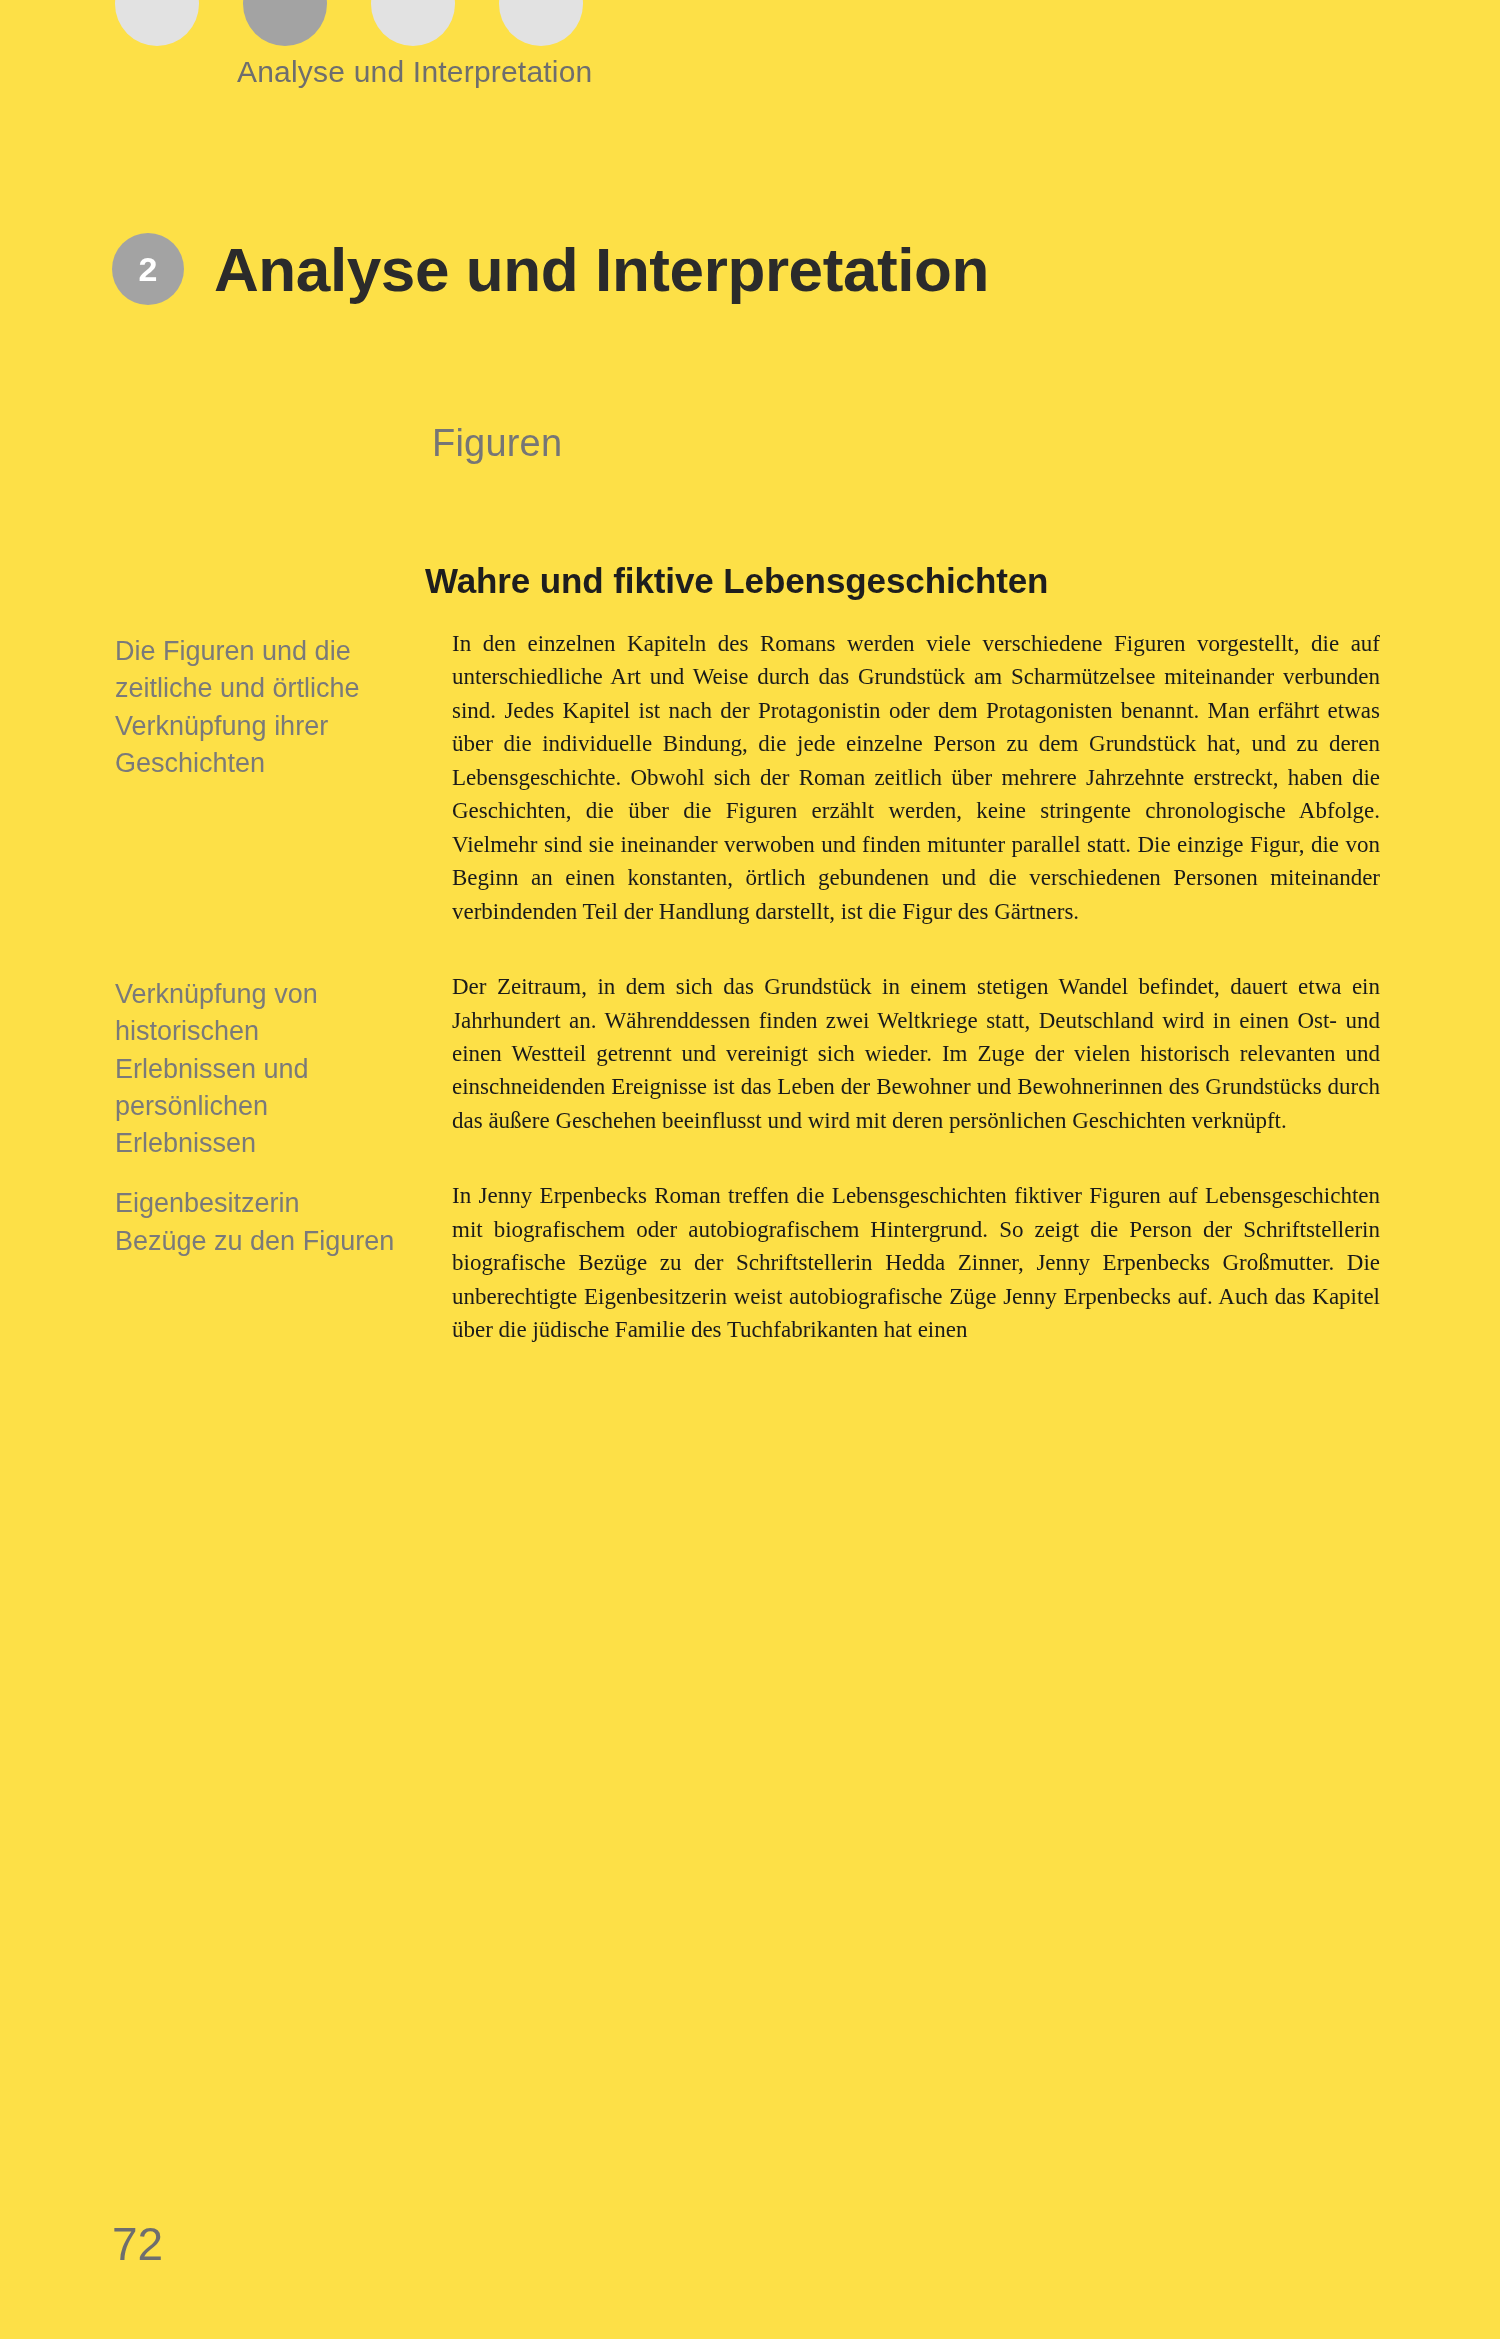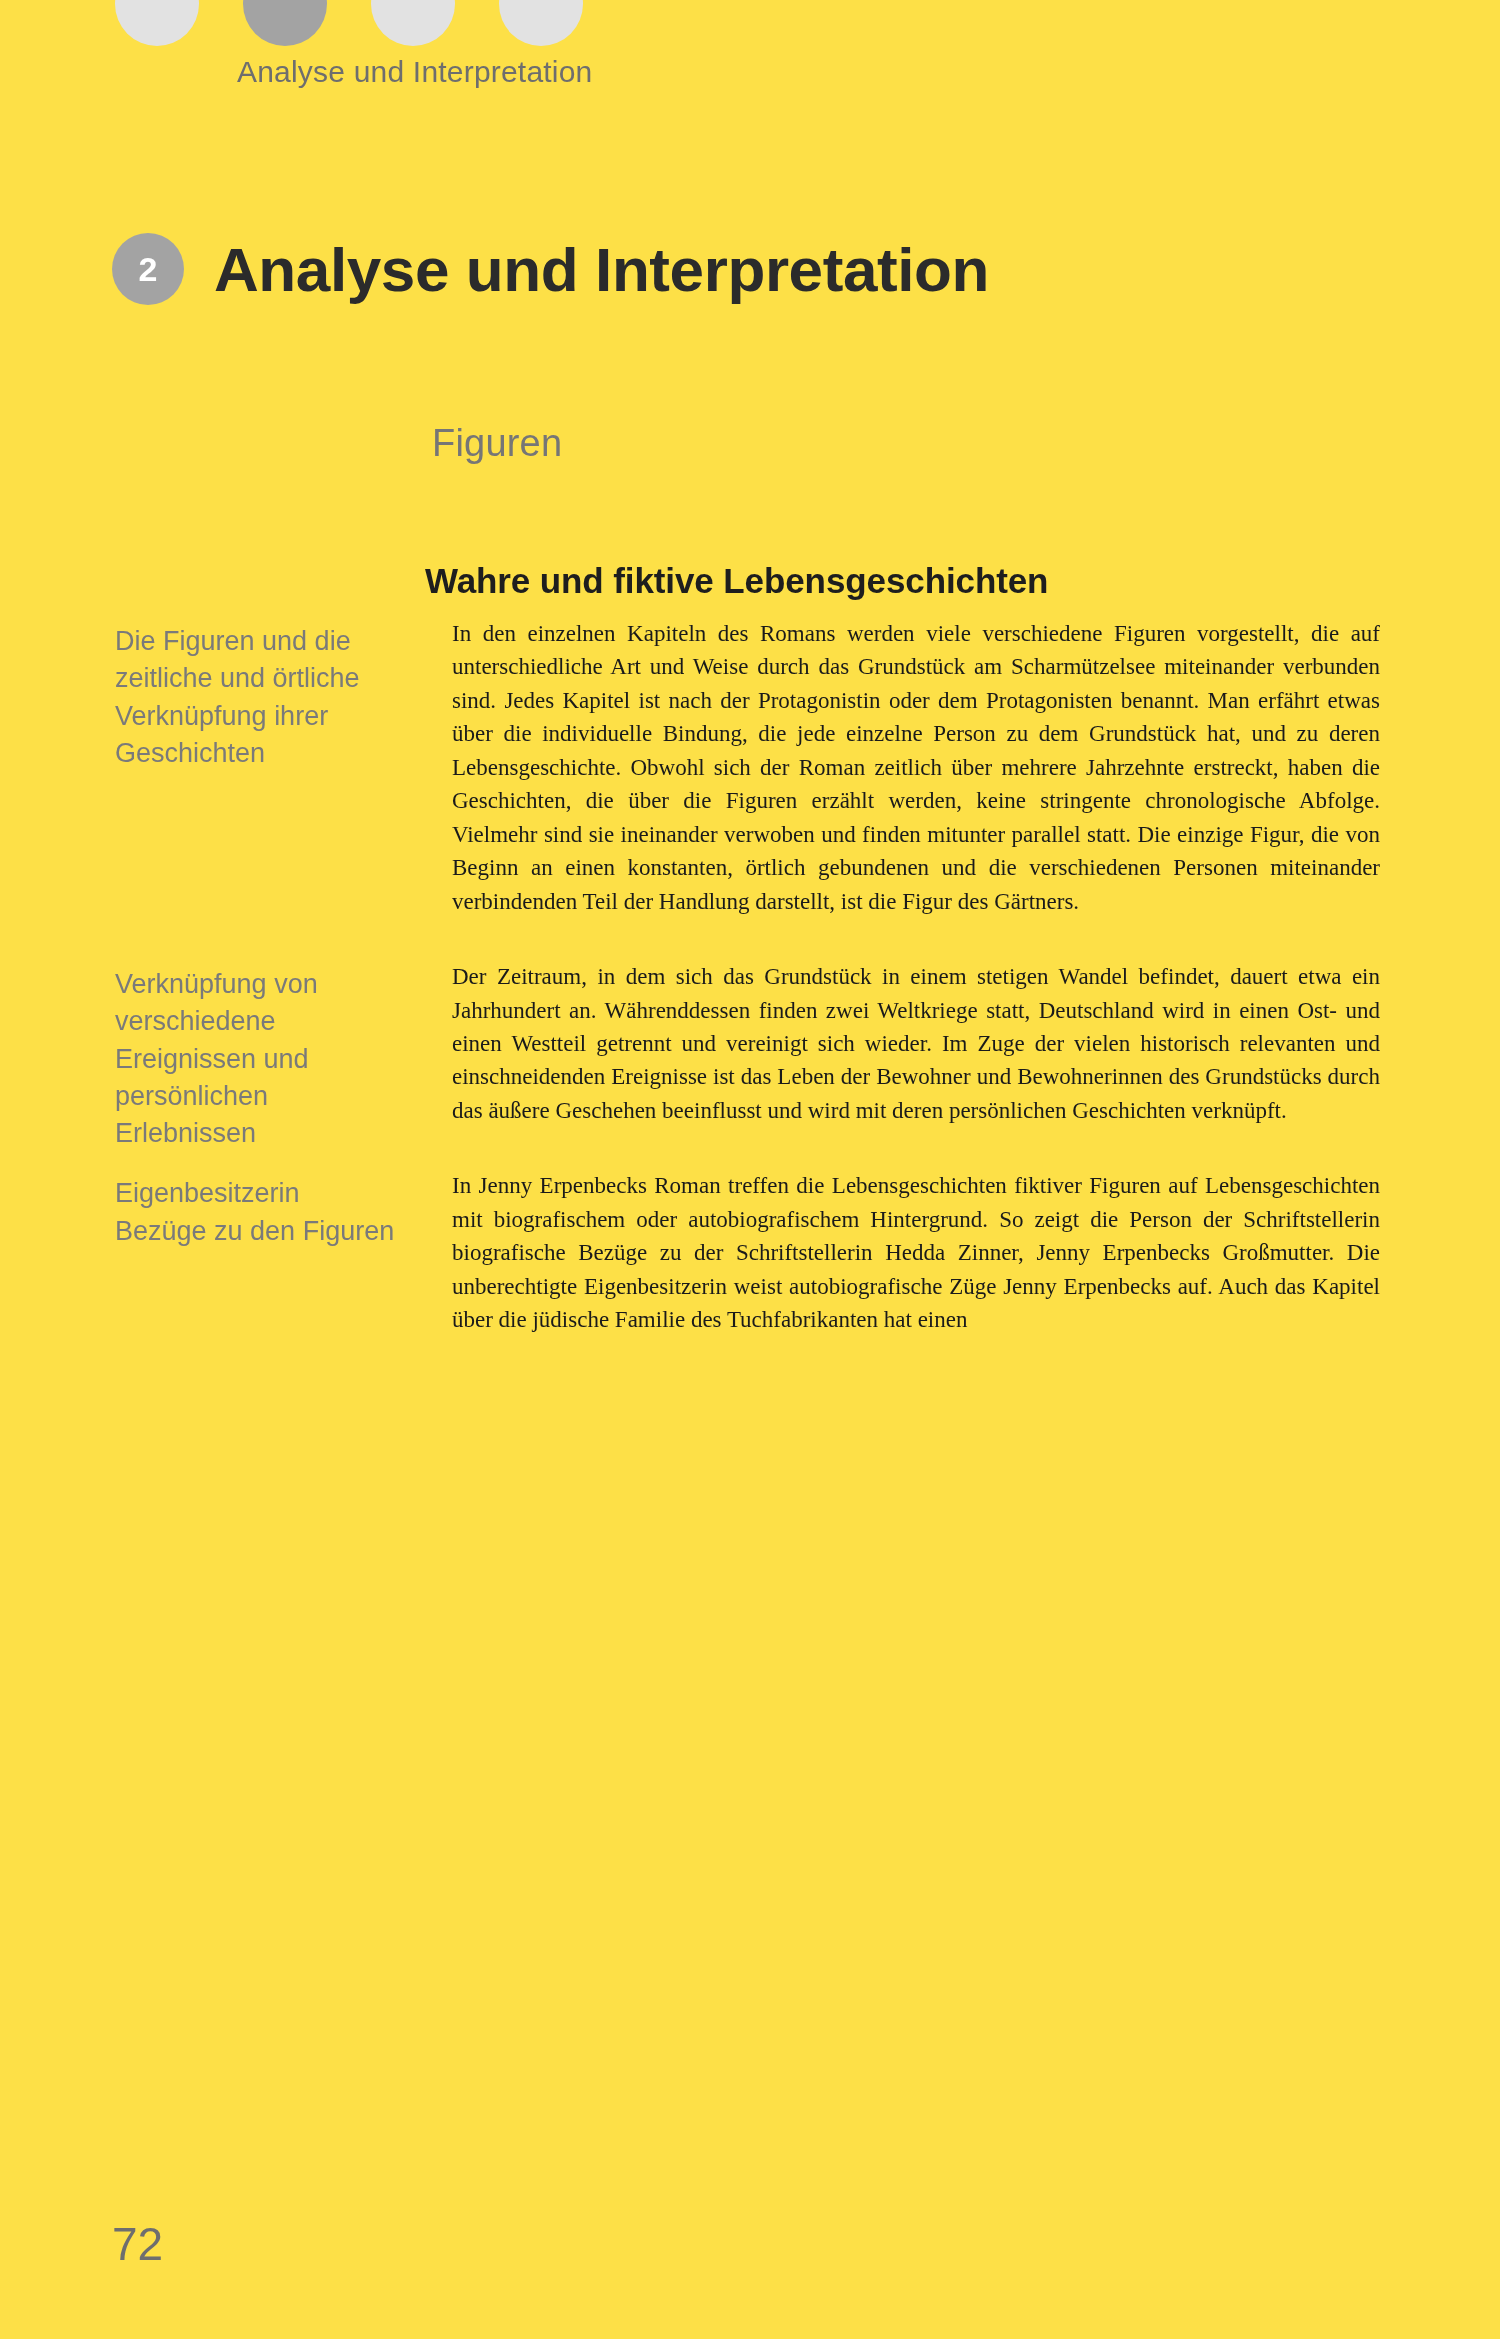--- a/index.html
+++ b/index.html
@@ -116,21 +116,21 @@
     top: 136px;
     font-size: 35px;
     font-weight: 700;
     color: #1e1e1e;
     letter-spacing: -0.1px;
   }
 
   .blocks {
     position: absolute;
     left: 0;
-    top: 204px;
+    top: 214px;
     width: 1500px;
   }
 
   .text-block {
     position: relative;
     display: block;
     width: 1500px;
     margin-bottom: 42px;
   }
 
@@ -194,21 +194,21 @@
     <h3 class="subsection-heading">Wahre und fiktive Lebensgeschichten</h3>
 
     <div class="blocks">
 
       <section class="text-block">
         <aside class="margin-note">Die Figuren und die zeitliche und örtliche Verknüpfung ihrer Geschichten</aside>
         <p class="body-paragraph">In den einzelnen Kapiteln des Romans werden viele verschiedene Figuren vorgestellt, die auf unterschiedliche Art und Weise durch das Grundstück am Scharmützelsee miteinander verbunden sind. Jedes Kapitel ist nach der Protagonistin oder dem Protagonisten benannt. Man erfährt etwas über die individuelle Bindung, die jede einzelne Person zu dem Grundstück hat, und zu deren Lebensgeschichte. Obwohl sich der Roman zeitlich über mehrere Jahrzehnte erstreckt, haben die Geschichten, die über die Figuren erzählt werden, keine stringente chronologische Abfolge. Vielmehr sind sie ineinander verwoben und finden mitunter parallel statt. Die einzige Figur, die von Beginn an einen konstanten, örtlich gebundenen und die verschiedenen Personen miteinander verbindenden Teil der Handlung darstellt, ist die Figur des Gärtners.</p>
       </section>
 
       <section class="text-block">
-        <aside class="margin-note">Verknüpfung von verschiedene Ereignissen und persönlichen Erlebnissen</aside>
+        <aside class="margin-note">Verknüpfung von historischen Erlebnissen und persönlichen Erlebnissen</aside>
         <p class="body-paragraph">Der Zeitraum, in dem sich das Grundstück in einem stetigen Wandel befindet, dauert etwa ein Jahrhundert an. Währenddessen finden zwei Weltkriege statt, Deutschland wird in einen Ost- und einen Westteil getrennt und vereinigt sich wieder. Im Zuge der vielen historisch relevanten und einschneidenden Ereignisse ist das Leben der Bewohner und Bewohnerinnen des Grundstücks durch das äußere Geschehen beeinflusst und wird mit deren persönlichen Geschichten verknüpft.</p>
       </section>
 
       <section class="text-block">
         <aside class="margin-note">Eigenbesitzerin Bezüge zu den Figuren</aside>
         <p class="body-paragraph">In Jenny Erpenbecks Roman treffen die Lebensgeschichten fiktiver Figuren auf Lebensgeschichten mit biografischem oder autobiografischem Hintergrund. So zeigt die Person der Schriftstellerin biografische Bezüge zu der Schriftstellerin Hedda Zinner, Jenny Erpenbecks Großmutter. Die unberechtigte Eigenbesitzerin weist autobiografische Züge Jenny Erpenbecks auf. Auch das Kapitel über die jüdische Familie des Tuchfabrikanten hat einen</p>
       </section>
 
     </div>
   </div>

